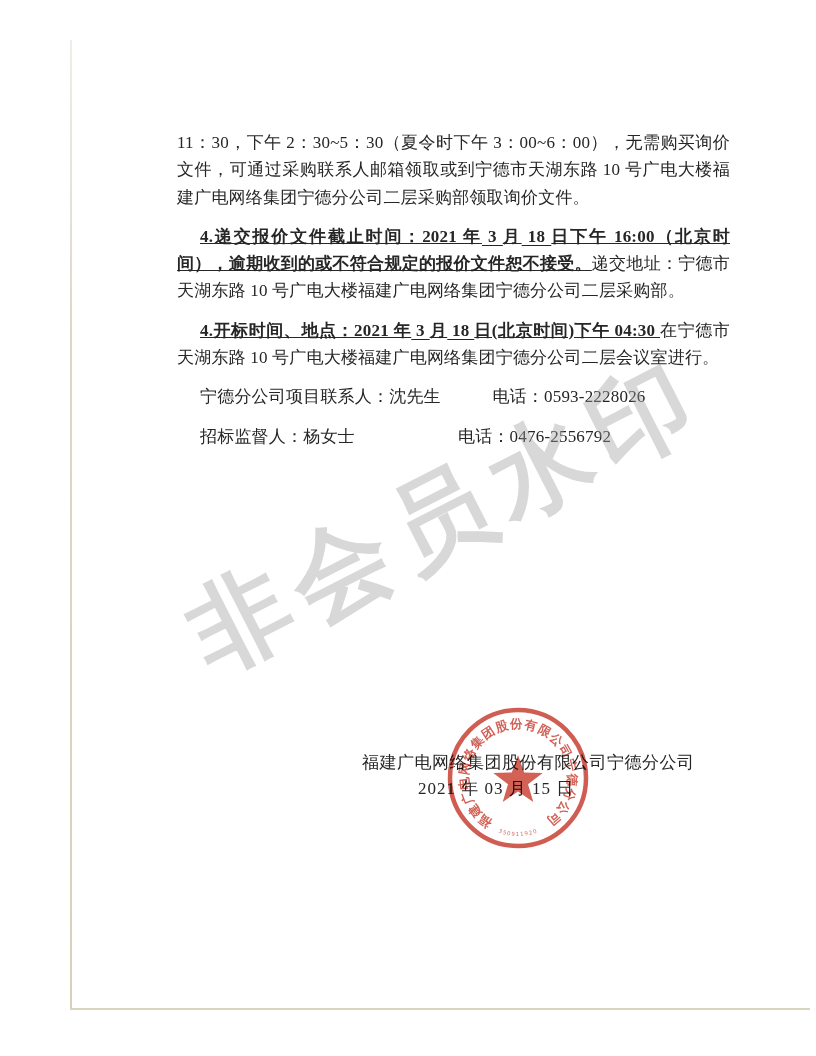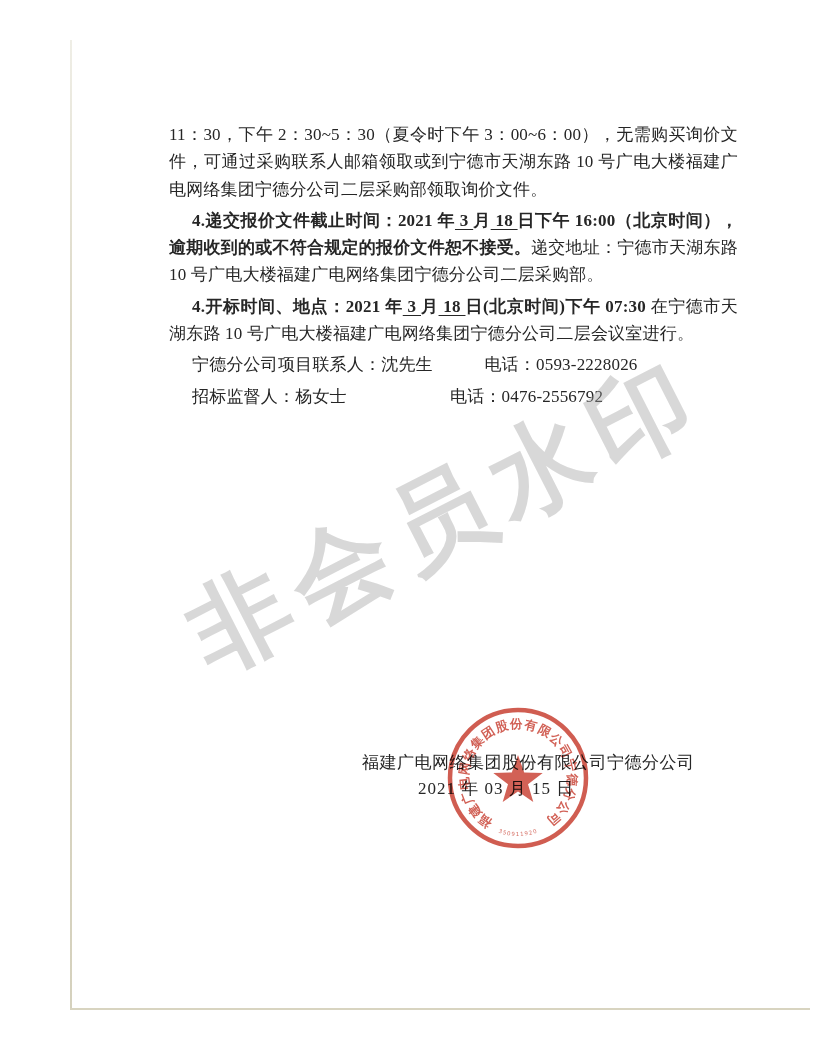--- a/index.html
+++ b/index.html
@@ -5,24 +5,24 @@
   html,body{margin:0;padding:0;background:#ffffff;}
   .page{
     position:relative;width:816px;height:1056px;background:#ffffff;overflow:hidden;
     font-family:"Liberation Serif","DejaVu Serif",serif;color:#262626;
   }
   .edge-left{position:absolute;left:70px;top:40px;width:2px;height:970px;
     background:linear-gradient(to bottom,#efeee6 0%,#dcd8c6 30%,#d5d1bd 100%);}
   .edge-bottom{position:absolute;left:70px;top:1008px;width:740px;height:2px;background:#d8d4c0;}
   .body-text{position:absolute;left:165px;top:117px;width:577px;z-index:2;
     font-size:17px;line-height:27.3px;text-align:justify;letter-spacing:0.2px;}
-  .body-text p{margin:4px;}
+  .body-text p{margin:12px;}
   .body-text p.indent{text-indent:23px;}
   .seg{white-space:pre-wrap;}
-  .b{font-weight:bold;}
+  .b{font-weight:bold;text-decoration:underline;}
   .u{text-decoration:underline;text-underline-offset:3px;}
   .watermark{
     position:absolute;left:145px;top:455px;width:600px;height:120px;line-height:120px;
     text-align:center;white-space:nowrap;z-index:3;pointer-events:none;
     font-family:"Liberation Sans","DejaVu Sans",sans-serif;font-weight:bold;
     font-size:100px;letter-spacing:12px;color:#9f9f9f;opacity:0.40;
     transform:rotate(-27deg);
   }
   .signature{position:absolute;left:362px;top:751px;font-size:17px;z-index:2;letter-spacing:0.5px;}
   .sign-date{position:absolute;left:418px;top:777px;font-size:17px;z-index:2;letter-spacing:1px;}
@@ -34,21 +34,21 @@
 <div class="page">
 
   <div class="edge-left"></div>
   <div class="edge-bottom"></div>
 
   <div class="watermark">非会员水印</div>
 
   <div class="body-text" id="paragraphs">
       <p class=""><span class="seg">11：30，下午 2：30~5：30（夏令时下午 3：00~6：00），无需购买询价文件，可通过采购联系人邮箱领取或到宁德市天湖东路 10 号广电大楼福建广电网络集团宁德分公司二层采购部领取询价文件。</span></p>
       <p class="indent"><span class="seg b">4.递交报价文件截止时间：2021 年</span><span class="seg b u"> 3 </span><span class="seg b">月</span><span class="seg b u"> 18 </span><span class="seg b">日下午 16:00（北京时间），逾期收到的或不符合规定的报价文件恕不接受。</span><span class="seg">递交地址：宁德市天湖东路 10 号广电大楼福建广电网络集团宁德分公司二层采购部。</span></p>
-      <p class="indent"><span class="seg b">4.开标时间、地点：2021 年</span><span class="seg b u"> 3 </span><span class="seg b">月</span><span class="seg b u"> 18 </span><span class="seg b">日(北京时间)下午 07:30 </span><span class="seg">在宁德市天湖东路 10 号广电大楼福建广电网络集团宁德分公司二层会议室进行。</span></p>
+      <p class="indent"><span class="seg b">4.开标时间、地点：2021 年</span><span class="seg b u"> 3 </span><span class="seg b">月</span><span class="seg b u"> 18 </span><span class="seg b">日(北京时间)下午 04:30 </span><span class="seg">在宁德市天湖东路 10 号广电大楼福建广电网络集团宁德分公司二层会议室进行。</span></p>
       <p class="indent"><span class="seg">宁德分公司项目联系人：沈先生　　　电话：0593-2228026</span></p>
       <p class="indent"><span class="seg">招标监督人：杨女士　　　　　　电话：0476-2556792</span></p>
     </div>
 
   <div class="signature">福建广电网络集团股份有限公司宁德分公司</div>
   <div class="sign-date">2021 年 03 月 15 日</div>
 
   <svg class="seal" width="190" height="190" viewBox="0 0 190 190">
     <defs>
       <path id="ringPath" d="M 70,133.3 A 50,50 0 1 1 120,133.3" fill="none"></path>

